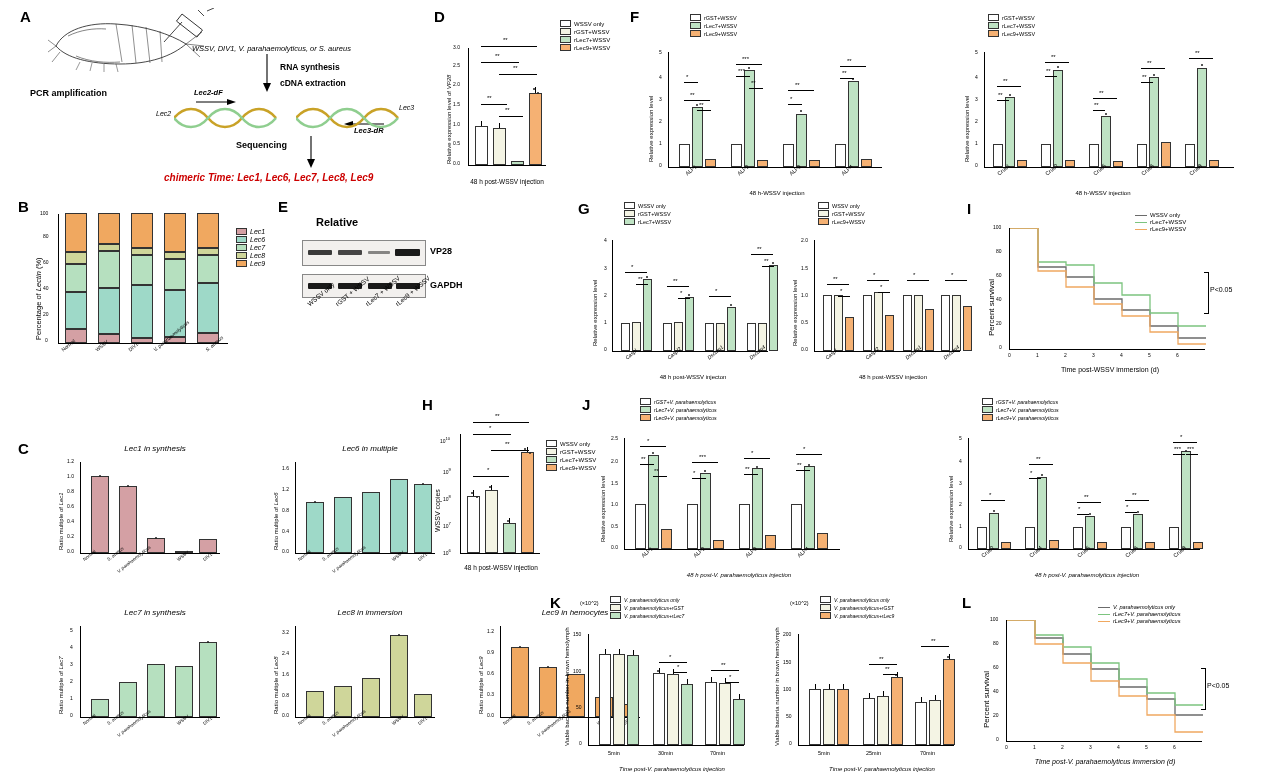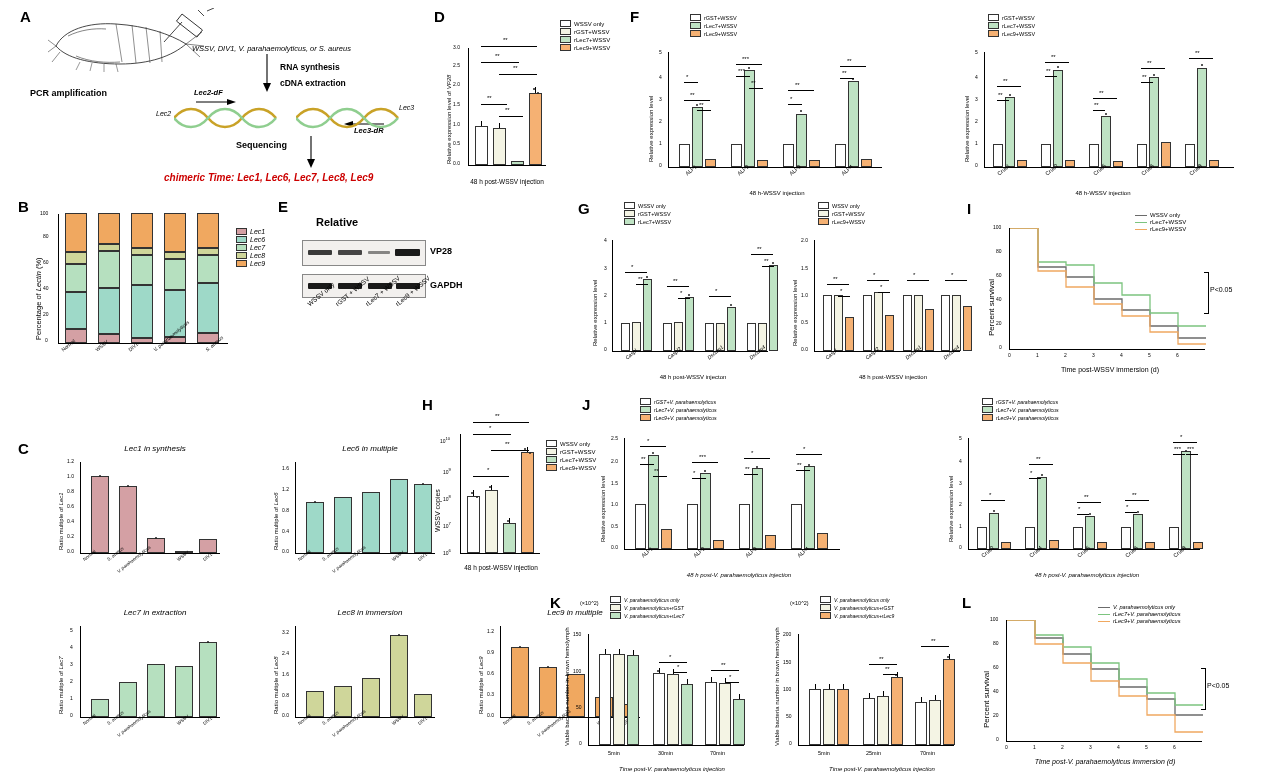--- a/index.html
+++ b/index.html
@@ -214,21 +214,21 @@
       <div class="dot" style="left:126px;top:21px;"></div>
     </div>
     <div class="xtick" style="position:absolute;left:28px;top:114px;transform:rotate(-38deg);font-size:4.6px;">Normal</div>
     <div class="xtick ital" style="position:absolute;left:52px;top:114px;transform:rotate(-38deg);font-size:4.6px;">S. aureus</div>
     <div class="xtick ital" style="position:absolute;left:62px;top:126px;transform:rotate(-38deg);font-size:4.6px;">V. parahaemolyticus</div>
     <div class="xtick" style="position:absolute;left:122px;top:114px;transform:rotate(-38deg);font-size:4.6px;">WSSV</div>
     <div class="xtick" style="position:absolute;left:148px;top:114px;transform:rotate(-38deg);font-size:4.6px;">DIV1</div>
   </div>
 
   <div style="position:absolute;left:40px;top:178px;width:200px;height:150px;">
-    <div class="ctitle" style="position:absolute;left:36px;top:0;width:130px;">Lec7 in extraction</div>
+    <div class="ctitle" style="position:absolute;left:36px;top:0;width:130px;">Lec7 in synthesis</div>
     <div class="axis-y-label" style="position:absolute;left:4px;top:24px;height:82px;font-size:6px;">Ratio multiple of <i>Lec7</i></div>
     <div class="plot" style="position:absolute;left:26px;top:18px;width:140px;height:92px;">
       <div class="tick" style="left:-11px;top:86px;">0</div>
       <div class="tick" style="left:-11px;top:69px;">1</div>
       <div class="tick" style="left:-11px;top:52px;">2</div>
       <div class="tick" style="left:-11px;top:35px;">3</div>
       <div class="tick" style="left:-11px;top:18px;">4</div>
       <div class="tick" style="left:-11px;top:1px;">5</div>
       <div class="bar" style="left:10px;width:18px;height:18px;background:#b6e0bf;"></div>
       <div class="bar" style="left:38px;width:18px;height:35px;background:#b6e0bf;"></div>
@@ -261,21 +261,21 @@
       <div class="bar" style="left:118px;width:18px;height:23px;background:#cfd69a;"></div>
     </div>
     <div class="xtick" style="position:absolute;left:28px;top:114px;transform:rotate(-38deg);font-size:4.6px;">Normal</div>
     <div class="xtick ital" style="position:absolute;left:52px;top:114px;transform:rotate(-38deg);font-size:4.6px;">S. aureus</div>
     <div class="xtick ital" style="position:absolute;left:62px;top:126px;transform:rotate(-38deg);font-size:4.6px;">V. parahaemolyticus</div>
     <div class="xtick" style="position:absolute;left:122px;top:114px;transform:rotate(-38deg);font-size:4.6px;">WSSV</div>
     <div class="xtick" style="position:absolute;left:148px;top:114px;transform:rotate(-38deg);font-size:4.6px;">DIV1</div>
   </div>
 
   <div style="position:absolute;left:460px;top:178px;width:200px;height:150px;">
-    <div class="ctitle" style="position:absolute;left:36px;top:0;width:130px;">Lec9 in multiple</div>
+    <div class="ctitle" style="position:absolute;left:36px;top:0;width:130px;">Lec9 in hemocytes</div>
     <div class="axis-y-label" style="position:absolute;left:4px;top:24px;height:82px;font-size:6px;">Ratio multiple of <i>Lec9</i></div>
     <div class="plot" style="position:absolute;left:26px;top:18px;width:140px;height:92px;">
       <div class="tick" style="left:-14px;top:86px;">0.0</div>
       <div class="tick" style="left:-14px;top:65px;">0.3</div>
       <div class="tick" style="left:-14px;top:44px;">0.6</div>
       <div class="tick" style="left:-14px;top:23px;">0.9</div>
       <div class="tick" style="left:-14px;top:2px;">1.2</div>
       <div class="bar" style="left:10px;width:18px;height:70px;background:#f0a860;"></div>
       <div class="dot" style="left:18px;top:20px;"></div>
       <div class="bar" style="left:38px;width:18px;height:50px;background:#f0a860;"></div>

